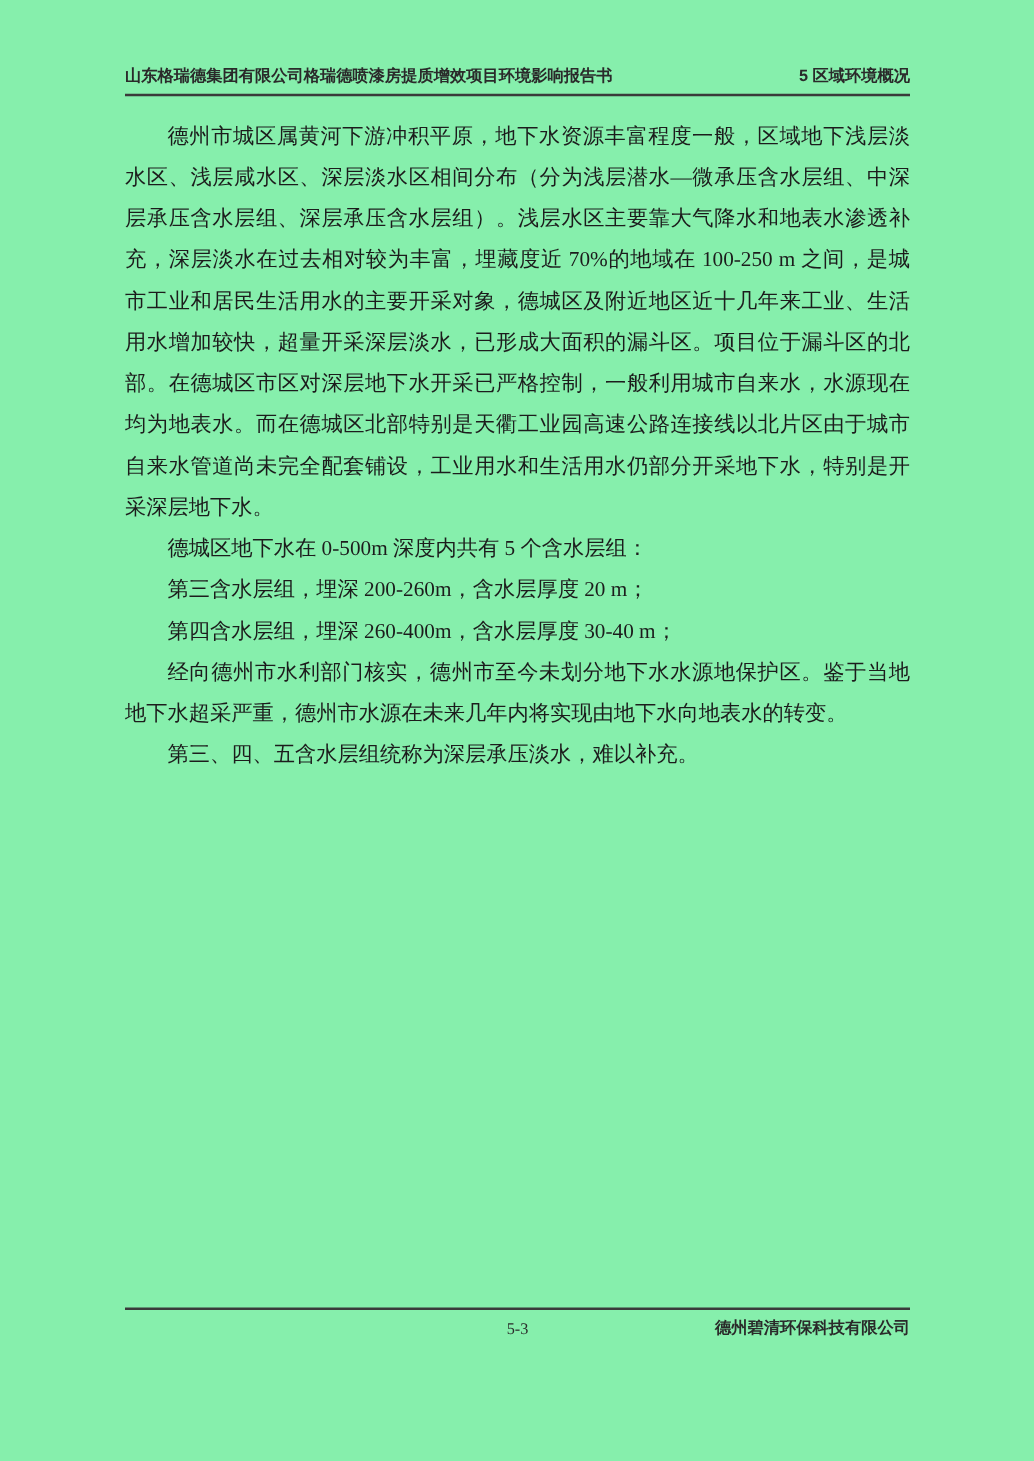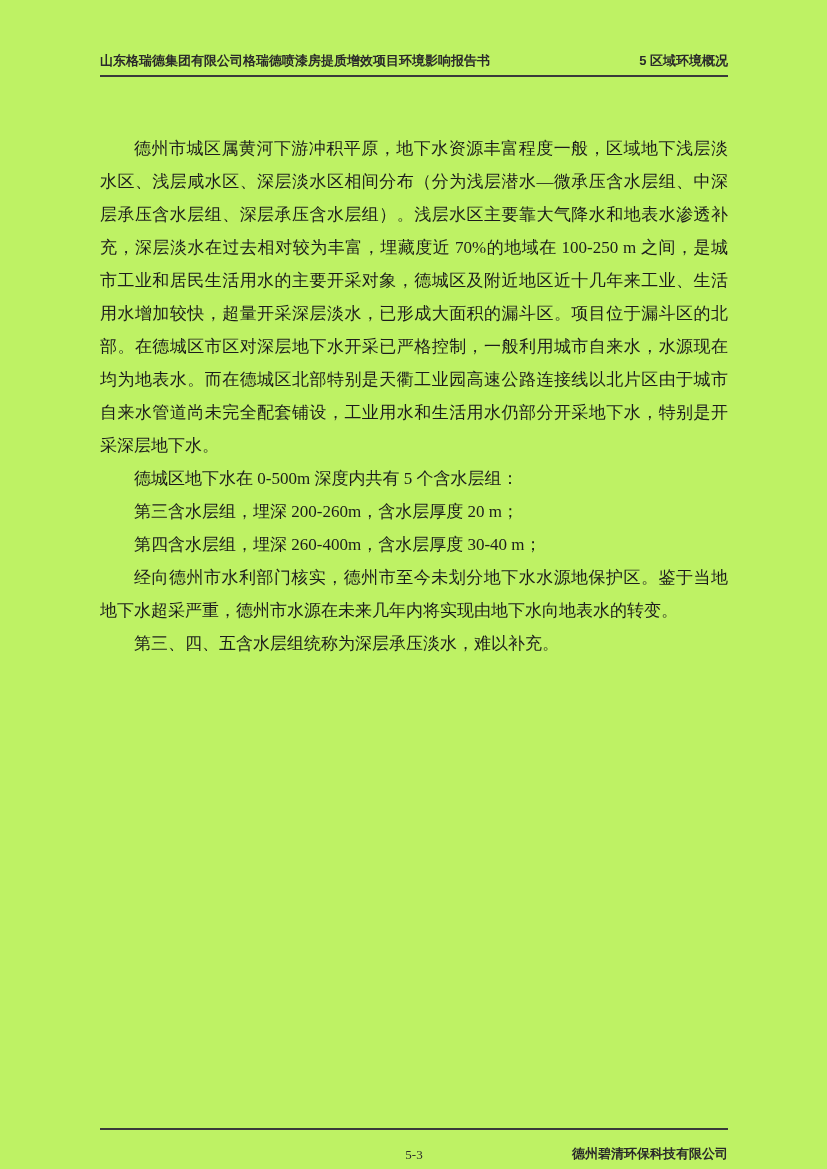--- a/index.html
+++ b/index.html
@@ -5,21 +5,21 @@
   html, body {
     margin: 0;
     padding: 0;
     background: #ffffff;
   }
   .page {
     position: relative;
     width: 827px;
     height: 1169px;
     margin: 0 auto;
-    background: #bef264;
+    background: #86efac;
     color: #1c1c1c;
     font-family: "Liberation Serif", "DejaVu Serif", serif;
     overflow: hidden;
   }
   
   .page-header {
     position: absolute;
     top: 52px;
     left: 100px;
     width: 628px;
@@ -33,21 +33,20 @@
     padding-bottom: 5px;
     border-bottom: 2px solid #3a3a3a;
     color: #2a2a2a;
   }
   
   .doc-body {
     position: absolute;
     top: 92px;
     left: 100px;
     width: 628px;
-    margin-top: 40px;
   }
   .doc-body p {
     margin: 0;
     font-size: 17px;
     line-height: 33px;
     text-align: justify;
     text-indent: 2em;
     word-break: break-all;
   }
   .doc-body sup {
@@ -62,25 +61,25 @@
     margin: 19px 0 14px 0;
     color: #111111;
   }
   .red-ref {
     
     color: #d9382f;
   }
   
   .page-footer {
     position: absolute;
-    top: 1128px;
+    top: 1046px;
     left: 100px;
     width: 628px;
     border-top: 2px solid #3a3a3a;
-    padding-top: 16px;
+    padding-top: 6px;
     font-size: 13px;
     line-height: 18px;
     color: #2a2a2a;
   }
   .footer-page-number {
     position: absolute;
     left: 0;
     right: 0;
     text-align: center;
   }

